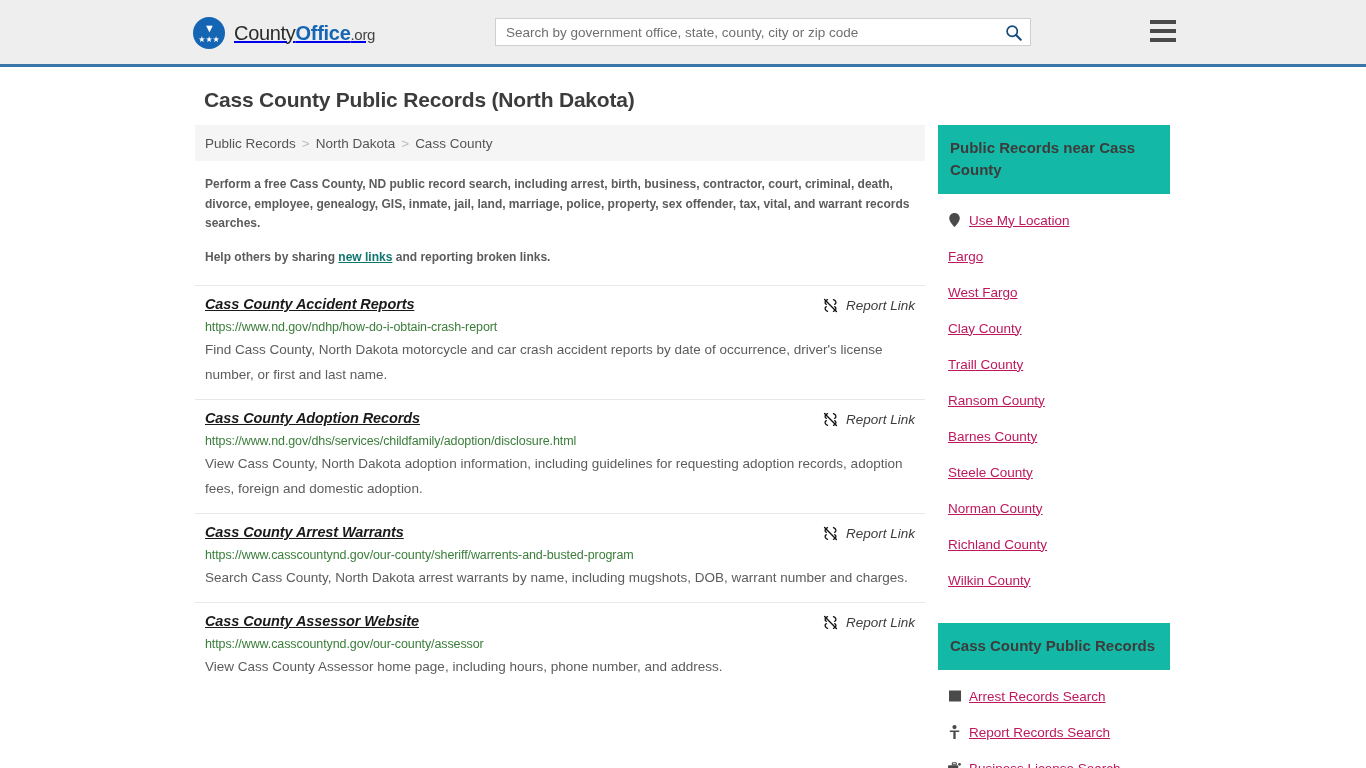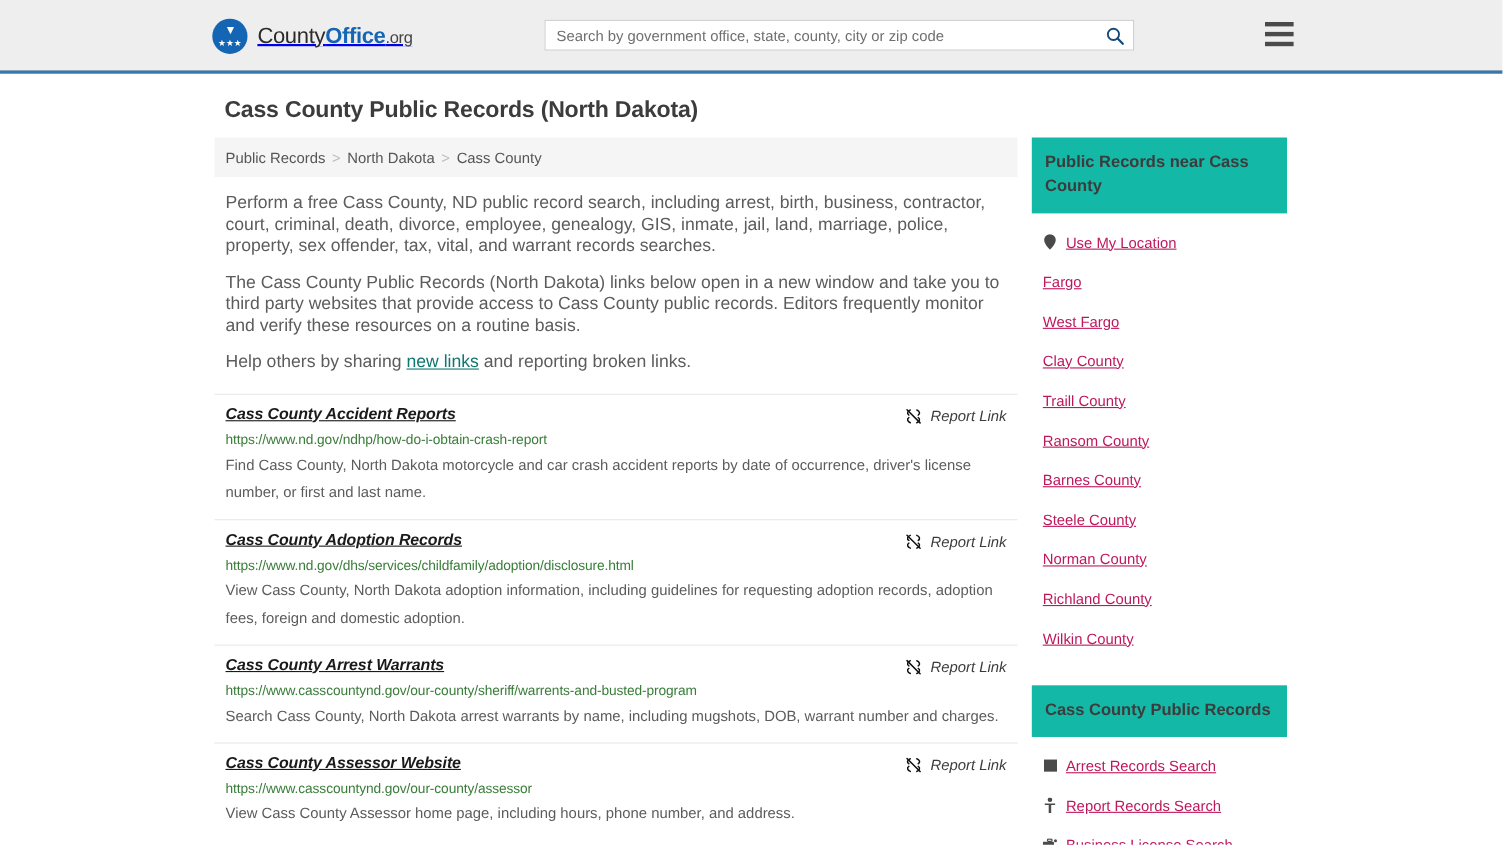--- a/index.html
+++ b/index.html
@@ -151,24 +151,25 @@
   .breadcrumb .sep {
     color: #bbb;
     margin: 0 6px;
   }
   .breadcrumb .current { color: #555; }
 
   .intro {
     padding: 0 10px;
   }
   .intro p {
-    font-size: 16px;
+    font-size: 12px;
     line-height: 19.5px;
     color: #5c5c5c;
     margin: 14px 0 0 0;
+    font-weight: bold;
   }
   .intro p a {
     color: #0f766e;
     text-decoration: underline;
   }
 
   
   .records { margin-top: 18px; }
   .record {
     padding: 10px 10px 12px 10px;
@@ -295,21 +296,20 @@
     <nav class="breadcrumb">
       <a href="#">Public Records</a>
       <span class="sep">&gt;</span>
       <a href="#">North Dakota</a>
       <span class="sep">&gt;</span>
       <span class="current">Cass County</span>
     </nav>
 
     <div class="intro">
       <p>Perform a free Cass County, ND public record search, including arrest, birth, business, contractor, court, criminal, death, divorce, employee, genealogy, GIS, inmate, jail, land, marriage, police, property, sex offender, tax, vital, and warrant records searches.</p>
-      <p>The Cass County Public Records (North Dakota) links below open in a new window and take you to third party websites that provide access to Cass County public records. Editors frequently monitor and verify these resources on a routine basis.</p>
       <p><span>Help others by sharing </span><a href="#">new links</a><span> and reporting broken links.</span></p>
     </div>
 
     <div class="records" id="records-list">
         <div class="record">
           <div class="record-head">
             <a class="record-title" href="#">Cass County Accident Reports</a>
             <span class="report-link">
               <svg width="17" height="17" viewBox="0 0 20 20">
                 <path d="M3 3 L17 17" stroke="#111" stroke-width="1.6" stroke-linecap="round"></path>

